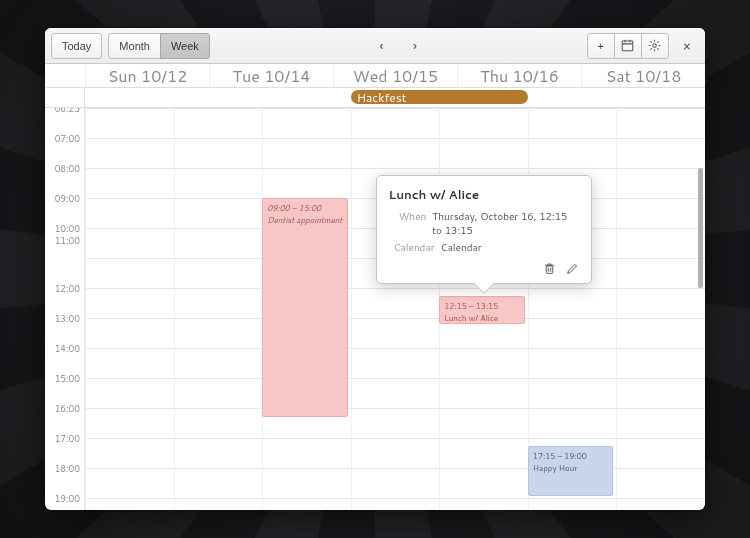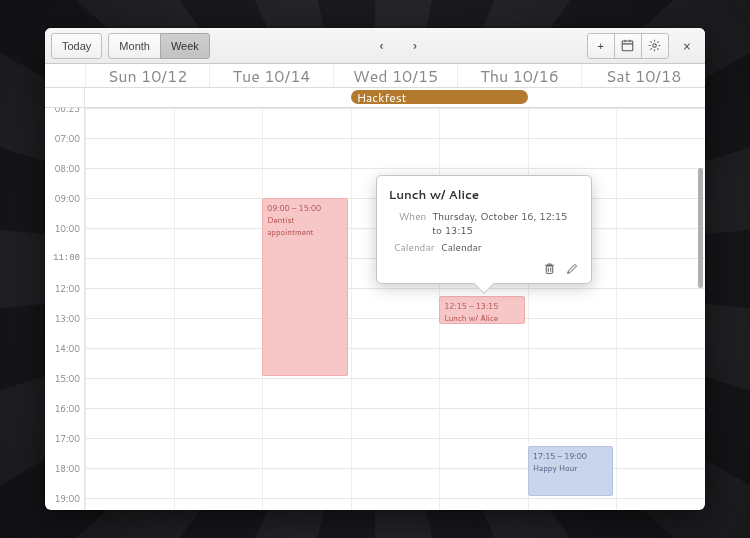--- a/index.html
+++ b/index.html
@@ -255,21 +255,21 @@
       </div>
   </div>
 
   <div class="gridwrap">
     <div class="times" id="times" style="height: 410px;">
         <div class="hourlabel" style="top: 0px;">06:25</div>
         <div class="hourlabel" style="top: 30px;">07:00</div>
         <div class="hourlabel" style="top: 60px;">08:00</div>
         <div class="hourlabel" style="top: 90px;">09:00</div>
         <div class="hourlabel" style="top: 120px;">10:00</div>
-        <div class="hourlabel" style="top: 150px; font-family: Liberation Mono, monospace;">11:00</div>
+        <div class="hourlabel" style="top: 132px;">11:00</div>
         <div class="hourlabel" style="top: 180px;">12:00</div>
         <div class="hourlabel" style="top: 210px;">13:00</div>
         <div class="hourlabel" style="top: 240px;">14:00</div>
         <div class="hourlabel" style="top: 270px;">15:00</div>
         <div class="hourlabel" style="top: 300px;">16:00</div>
         <div class="hourlabel" style="top: 330px;">17:00</div>
         <div class="hourlabel" style="top: 360px;">18:00</div>
         <div class="hourlabel" style="top: 390px;">19:00</div>
       </div>
     <div class="grid" id="grid" style="height: 410px;">
@@ -287,21 +287,21 @@
         <div class="hline" style="top: 330px;"></div>
         <div class="hline" style="top: 360px;"></div>
         <div class="hline" style="top: 390px;"></div>
         <div class="vline" style="left: 0%;"></div>
         <div class="vline" style="left: 14.2857%;"></div>
         <div class="vline" style="left: 28.5714%;"></div>
         <div class="vline" style="left: 42.8571%;"></div>
         <div class="vline" style="left: 57.1429%;"></div>
         <div class="vline" style="left: 71.4286%;"></div>
         <div class="vline" style="left: 85.7143%;"></div>
-        <div class="event ev-pink" style="left: 28.5714%; width: 13.7857%; top: 90px; height: 178px;">
+        <div class="event ev-pink" style="left: 28.5714%; width: 13.7857%; top: 90px; height: 219px; font-style: italic;">
           <div class="etime">09:00 – 15:00</div>
           <div>Dentist appointment</div>
         </div>
         <div class="event ev-pink" id="lunch-ev" style="left: 57.1429%; width: 13.7857%; top: 187.5px; height: 28px;">
           <div class="etime">12:15 – 13:15</div>
           <div>Lunch w/ Alice</div>
         </div>
         <div class="event ev-blue" style="left: 71.4286%; width: 13.7857%; top: 337.5px; height: 50.5px;">
           <div class="etime">17:15 – 19:00</div>
           <div>Happy Hour</div>

